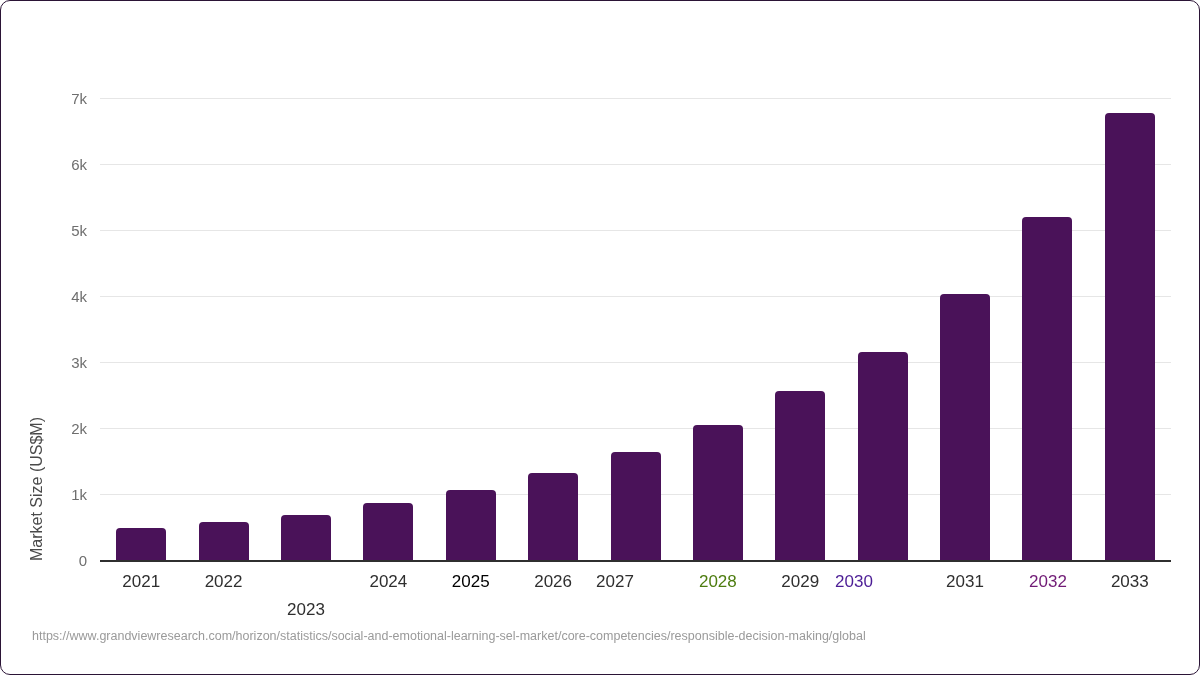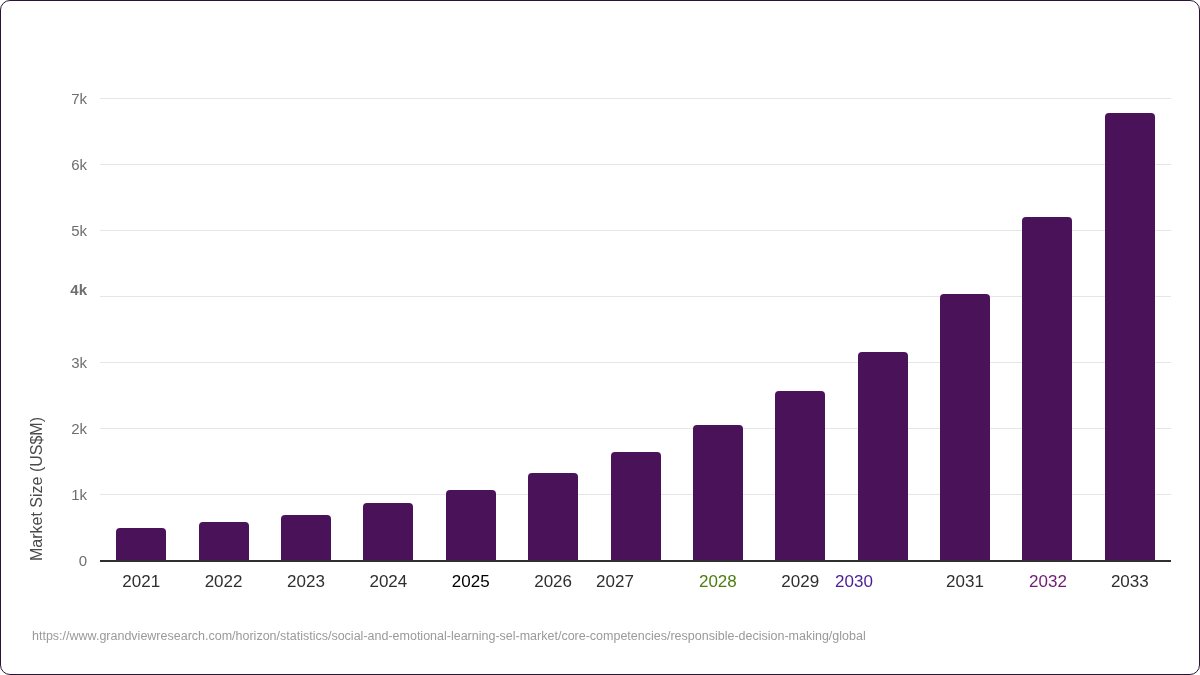--- a/index.html
+++ b/index.html
@@ -173,21 +173,21 @@
 
   <div id="ylabel-wrap">
     <div id="ylabel">Market Size (US$M)</div>
   </div>
 
   <div id="yticks">
       <div class="ytick" style="top: 559px; color: rgb(110, 110, 110);">0</div>
       <div class="ytick" style="top: 493px; color: rgb(110, 110, 110);">1k</div>
       <div class="ytick" style="top: 427px; color: rgb(110, 110, 110);">2k</div>
       <div class="ytick" style="top: 361px; color: rgb(110, 110, 110);">3k</div>
-      <div class="ytick" style="top: 288px; color: rgb(110, 110, 110); font-weight: bold;">4k</div>
+      <div class="ytick" style="top: 295px; color: rgb(110, 110, 110);">4k</div>
       <div class="ytick" style="top: 229px; color: rgb(110, 110, 110);">5k</div>
       <div class="ytick" style="top: 163px; color: rgb(110, 110, 110);">6k</div>
       <div class="ytick" style="top: 97px; color: rgb(110, 110, 110);">7k</div>
     </div>
 
   <div id="plot">
     <div id="gridlines">
         <div class="gridline" style="top: 403px; background: rgb(230, 230, 230);"></div>
         <div class="gridline" style="top: 337px; background: rgb(230, 230, 230);"></div>
         <div class="gridline" style="top: 271px; background: rgb(230, 230, 230);"></div>
@@ -210,21 +210,21 @@
         <div class="bar" title="2031: 4035" style="left: 840.038px; width: 50px; top: 202.69px; height: 266.31px; background: rgb(74, 18, 89);"></div>
         <div class="bar" title="2032: 5200" style="left: 922.423px; width: 50px; top: 125.8px; height: 343.2px; background: rgb(74, 18, 89);"></div>
         <div class="bar" title="2033: 6780" style="left: 1004.81px; width: 50px; top: 21.52px; height: 447.48px; background: rgb(74, 18, 89);"></div>
       </div>
   </div>
 
   <div id="axis-baseline"></div>
   <div id="xticks">
       <div class="xtick" style="left: 100.192px; width: 80px; color: rgb(47, 47, 47);">2021</div>
       <div class="xtick" style="left: 182.577px; width: 80px; color: rgb(47, 47, 47);">2022</div>
-      <div class="xtick" style="left: 264.962px; width: 80px; color: rgb(47, 47, 47);">2023</div>
+      <div class="xtick" style="left: 264.962px; width: 80px; color: rgb(47, 47, 47); margin-top: 28px;">2023</div>
       <div class="xtick" style="left: 347.346px; width: 80px; color: rgb(47, 47, 47);">2024</div>
       <div class="xtick" style="left: 429.731px; width: 80px; color: #000000;">2025</div>
       <div class="xtick" style="left: 512.115px; width: 80px; color: rgb(47, 47, 47);">2026</div>
       <div class="xtick" style="left: 574px; width: 80px; color: rgb(47, 47, 47);">2027</div>
       <div class="xtick" style="left: 676.885px; width: 80px; color: #4d7c0f;">2028</div>
       <div class="xtick" style="left: 759.269px; width: 80px; color: rgb(47, 47, 47);">2029</div>
       <div class="xtick" style="left: 813px; width: 80px; color: #4c1d95;">2030</div>
       <div class="xtick" style="left: 924.038px; width: 80px; color: rgb(47, 47, 47);">2031</div>
       <div class="xtick" style="left: 1007px; width: 80px; color: #701a75;">2032</div>
       <div class="xtick" style="left: 1088.81px; width: 80px; color: rgb(47, 47, 47);">2033</div>

